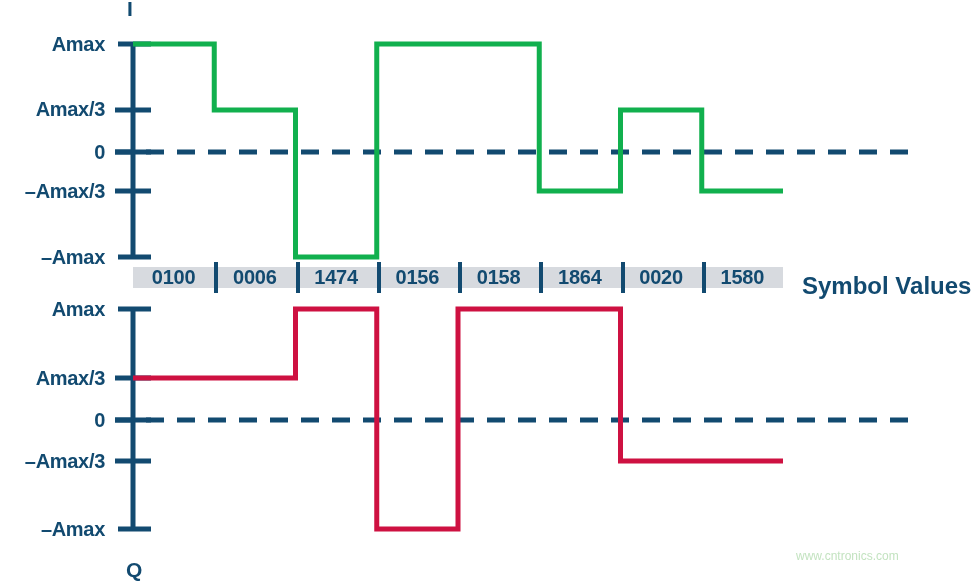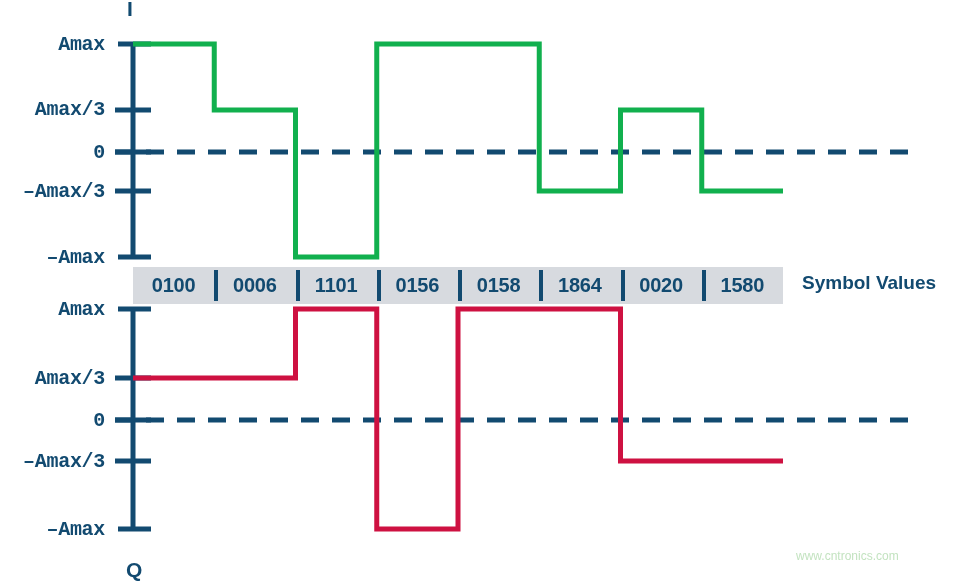--- a/index.html
+++ b/index.html
@@ -18,21 +18,20 @@
     overflow: hidden;
   }
   .axis-label {
     position: absolute;
     color: #124A70;
     font-weight: bold;
     font-size: 20px;
     text-align: right;
     white-space: nowrap;
     letter-spacing: -0.3px;
-    font-family: Liberation Mono, monospace;
   }
   .iq-label {
     position: absolute;
     color: #124A70;
     font-weight: bold;
     font-size: 21px;
     white-space: nowrap;
   }
   .symbol-band {
     position: absolute;
@@ -55,21 +54,21 @@
     left: 0;
     top: -4px;
     bottom: -4px;
     width: 4px;
     background: #124A70;
   }
   .symbol-values-label {
     position: absolute;
     color: #124A70;
     font-weight: bold;
-    font-size: 19px;
+    font-size: 24px;
     white-space: nowrap;
   }
   .watermark {
     position: absolute;
     color: #C3E3C0;
     font-size: 12px;
     white-space: nowrap;
   }
   svg {
     position: absolute;
@@ -92,24 +91,24 @@
   <div class="axis-label" id="i-lab-4" style="left:0px; top:246px; width:105px;">–Amax</div>
 
   <div class="axis-label" id="q-lab-0" style="left:0px; top:298px; width:105px;">Amax</div>
   <div class="axis-label" id="q-lab-1" style="left:0px; top:367px; width:105px;">Amax/3</div>
   <div class="axis-label" id="q-lab-2" style="left:0px; top:409px; width:105px;">0</div>
   <div class="axis-label" id="q-lab-3" style="left:0px; top:450px; width:105px;">–Amax/3</div>
   <div class="axis-label" id="q-lab-4" style="left:0px; top:518px; width:105px;">–Amax</div>
 
   <div class="iq-label" id="label-q" style="left:126px; top:558px;">Q</div>
 
-  <div class="symbol-band" id="symbol-band" style="left:133px; top:267px; width:650px; height:37px;">
+  <div class="symbol-band" id="symbol-band" style="left:133px; top:267px; width:650px; height:21px;">
     <div class="symbol-cell">0100</div>
     <div class="symbol-cell">0006</div>
-    <div class="symbol-cell">1101</div>
+    <div class="symbol-cell">1474</div>
     <div class="symbol-cell">0156</div>
     <div class="symbol-cell">0158</div>
     <div class="symbol-cell">1864</div>
     <div class="symbol-cell">0020</div>
     <div class="symbol-cell">1580</div>
   </div>
 
   <div class="symbol-values-label" id="sym-values-label" style="left:802px; top:272px;">Symbol Values</div>
 
   <div class="watermark" id="watermark" style="left:796px; top:549px;">www.cntronics.com</div>

